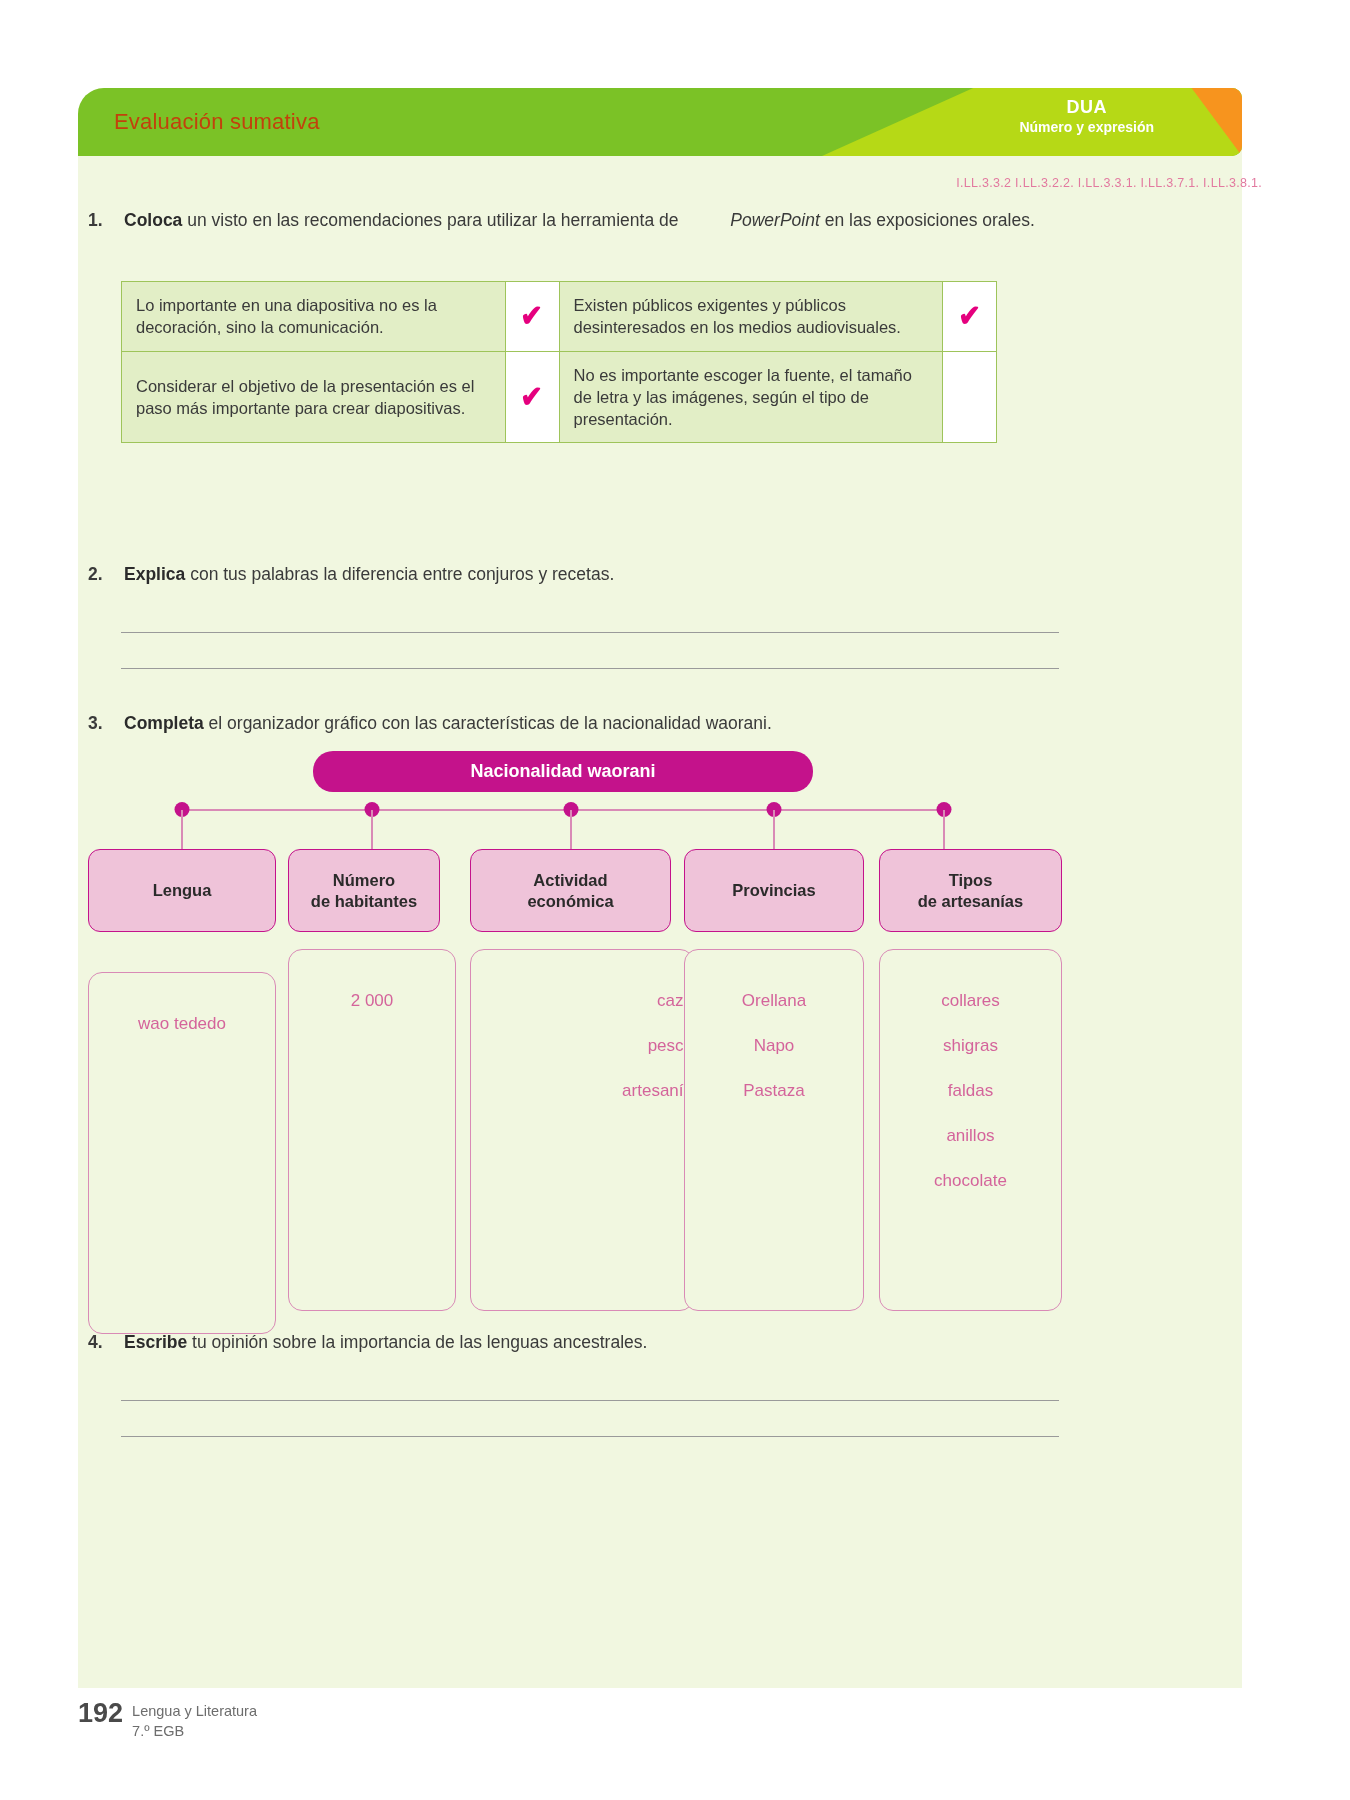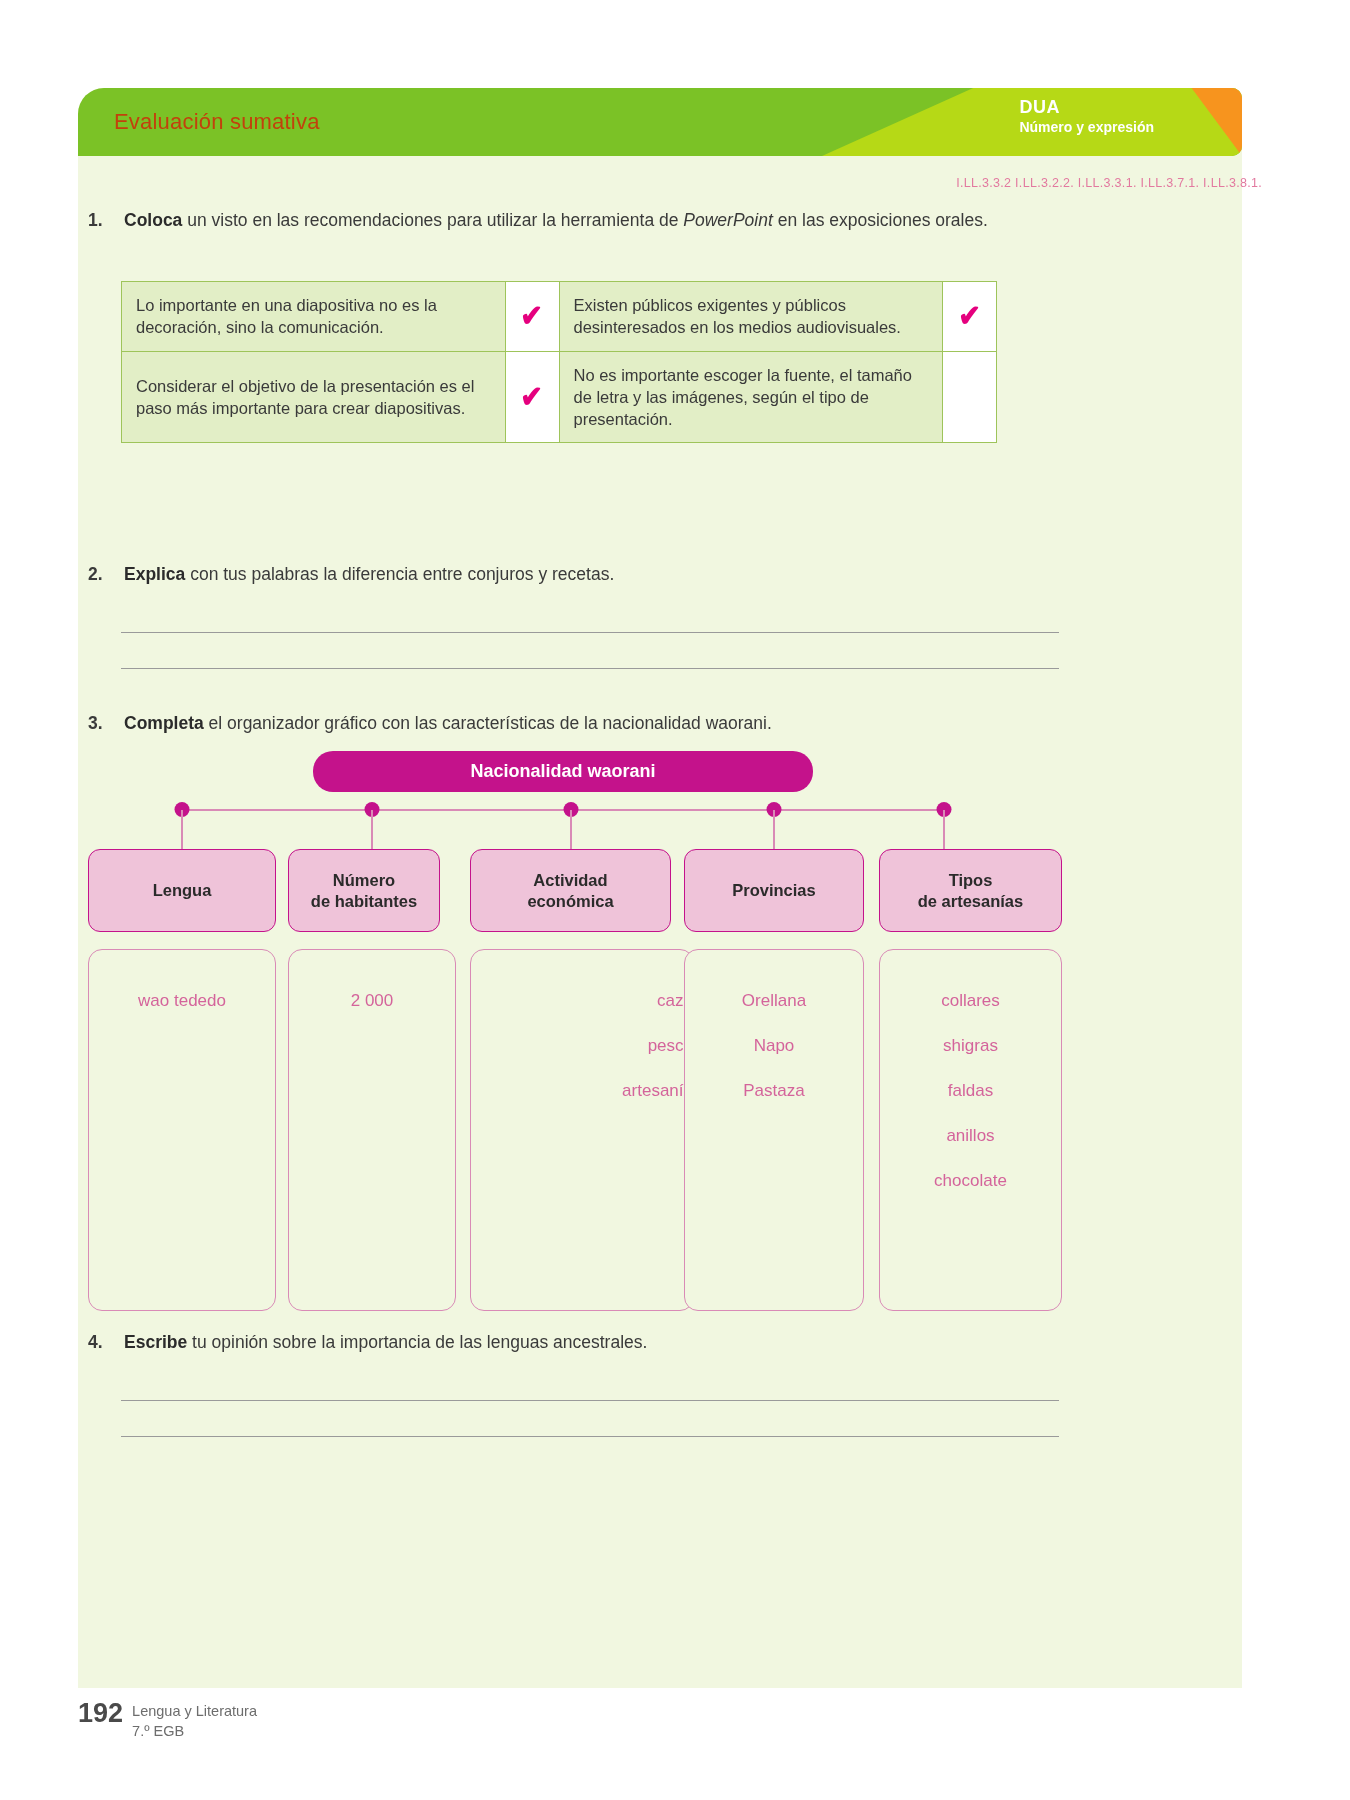--- a/index.html
+++ b/index.html
@@ -61,21 +61,21 @@
     color: #c2410c;
     font-size: 22px;
     font-weight: 400;
     letter-spacing: 0.2px;
     z-index: 5;
   }
   .banner-dua {
     position: absolute;
     right: 88px;
     top: 8px;
-    text-align: left;
+    text-align: center;
     color: #ffffff;
     z-index: 5;
     line-height: 1.25;
   }
   .banner-dua .dua-main { font-size: 18px; font-weight: bold; letter-spacing: 0.5px; }
   .banner-dua .dua-sub  { font-size: 14px; font-weight: bold; }
 
   
   .codes {
     position: absolute;
@@ -93,21 +93,21 @@
     display: flex;
     align-items: flex-start;
     gap: 10px;
     font-size: 17.5px;
     color: #3a3a3a;
     line-height: 1.45;
   }
   .q-num { font-weight: bold; min-width: 26px; }
   .q-text { max-width: 945px; }
   .q-text b { font-weight: bold; color: #2b2b2b; text-align: right; }
-  .q-text i { font-style: italic; }
+  .q-text i { font-style: italic; margin-left: 47px; }
 
   
   .check-table {
     position: absolute;
     left: 121px;
     top: 281px;
     width: 876px;
     border-collapse: collapse;
     table-layout: fixed;
   }
@@ -316,21 +316,21 @@
 
 <div class="cat-box" style="left:88px;  width:188px;">Lengua</div>
 <div class="cat-box" style="left:288px; width:152px;">Número
 de habitantes</div>
 <div class="cat-box" style="left:470px; width:201px;">Actividad
 económica</div>
 <div class="cat-box" style="left:684px; width:180px;">Provincias</div>
 <div class="cat-box" style="left:879px; width:183px;">Tipos
 de artesanías</div>
 
-<div class="ans-box" style="left:88px;  width:188px;">
+<div class="ans-box" style="left:88px;  width:188px;margin-top:23px;">
   <div>wao tededo</div>
 </div>
 <div class="ans-box" style="left:288px; width:168px;">
   <div>2 000</div>
 </div>
 <div class="ans-box" style="left:470px; width:224px;text-align:right;">
   <div>caza</div>
   <div>pesca</div>
   <div>artesanía</div>
 </div>

